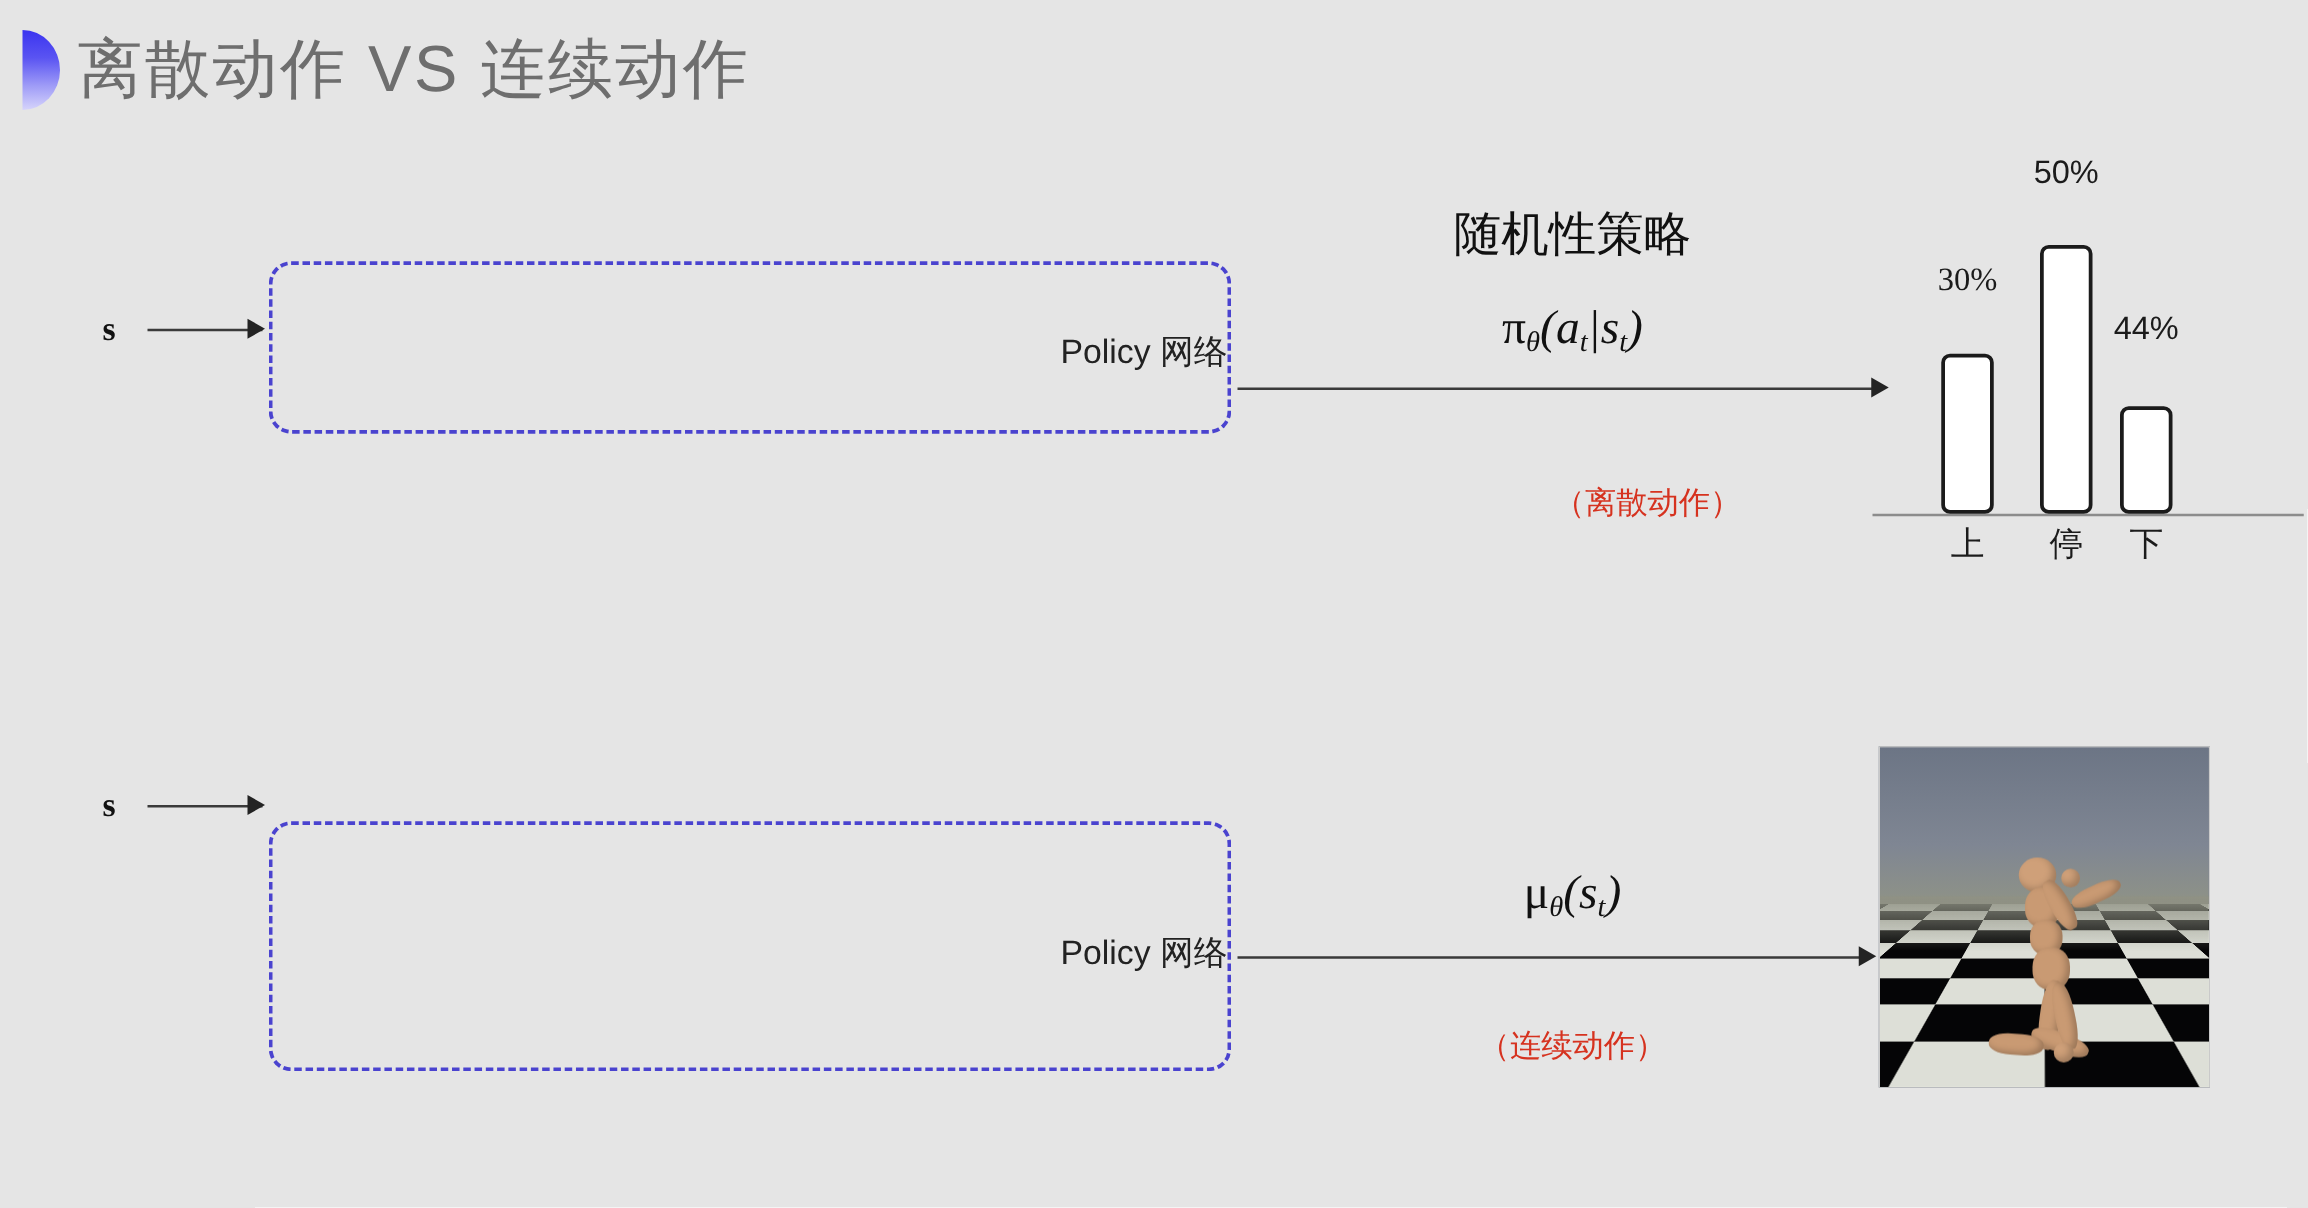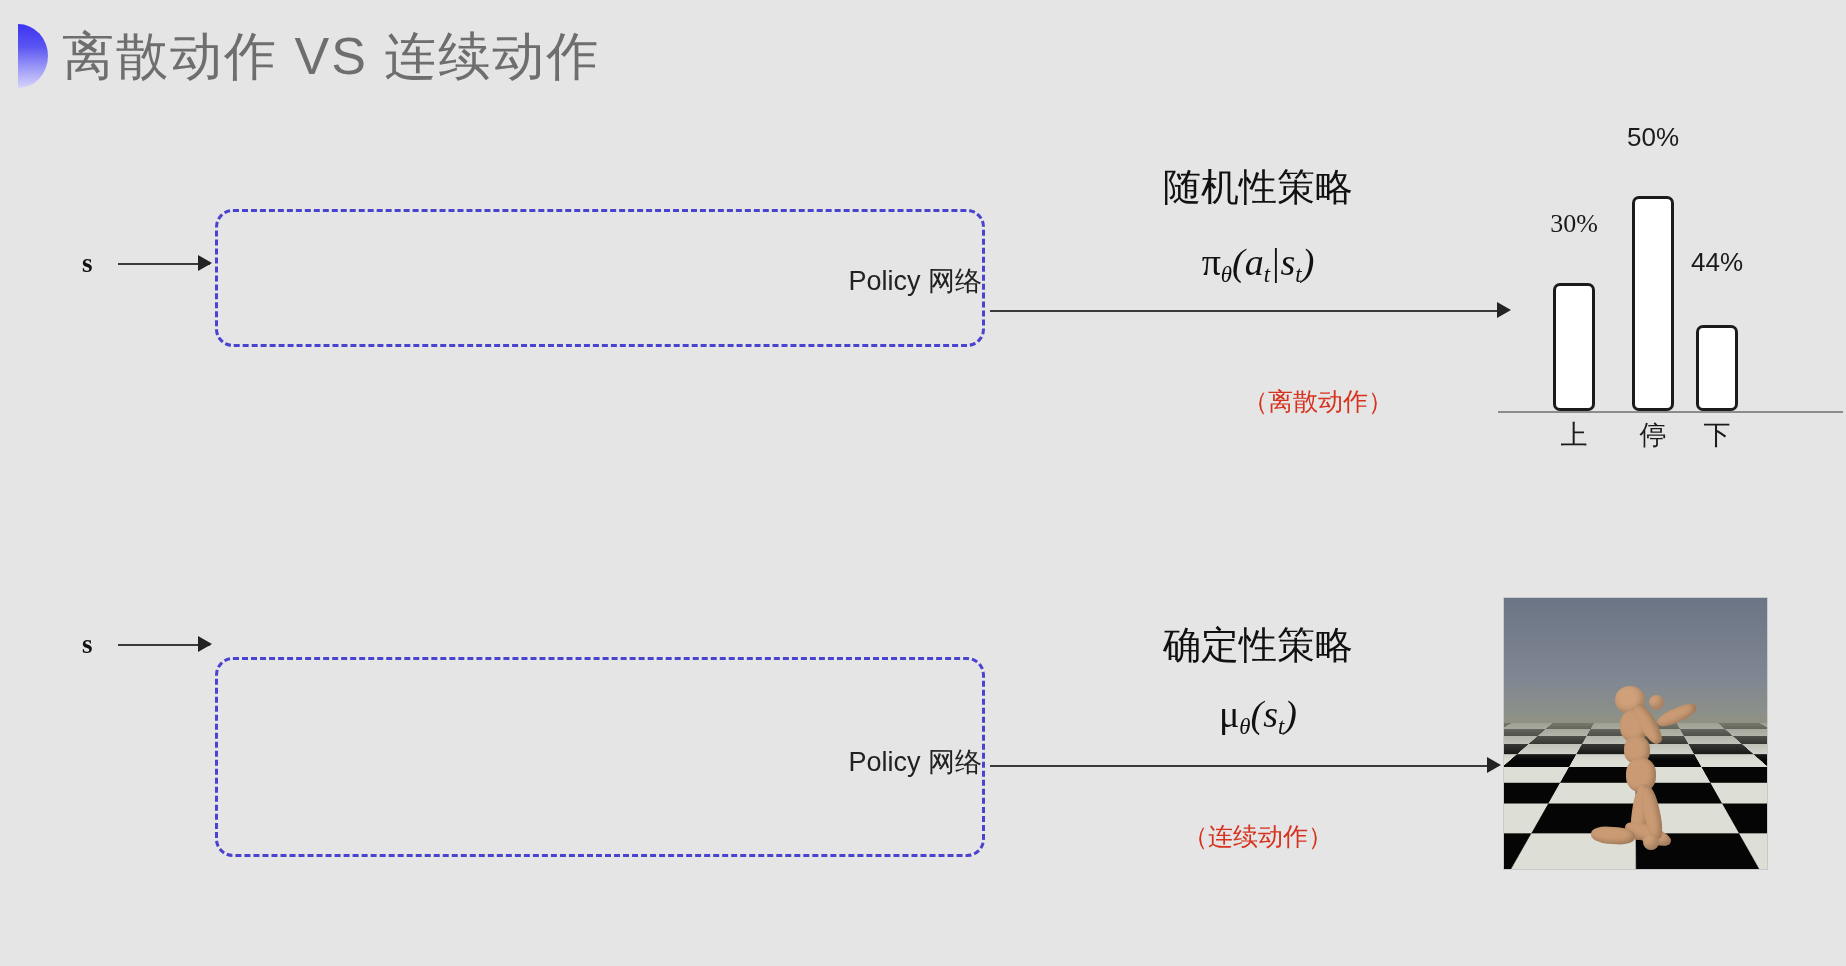--- a/index.html
+++ b/index.html
@@ -244,21 +244,20 @@
   <div class="arrow-line" style="left:118px; top:644px; width:92px;"></div>
   <div class="arrow-head" style="left:198px; top:636px;"></div>
 
   <div class="policy-box" style="left:215px; top:657px; width:770px; height:200px;">
     <div class="policy-label" style="top:84px;">Policy 网络</div>
   </div>
 
   <div class="arrow-line" style="left:990px; top:765px; width:505px;"></div>
   <div class="arrow-head" style="left:1487px; top:757px;"></div>
 
-  <div class="policy-kind" style="left:1138px; top:620px; width:240px;">确定性策略</div>
 
   <div class="formula" style="left:1138px; top:692px; width:240px;">
     <span class="up">μ</span><sub>θ</sub>(<span>s</span><sub>t</sub>)
   </div>
 
   <div class="note-red" style="left:1138px; top:820px; width:240px;font-family:Liberation Serif, serif;">（连续动作）</div>
 
   <div id="sim-image">
     <div id="sim-sky"></div>
     <div id="sim-floor"></div>

